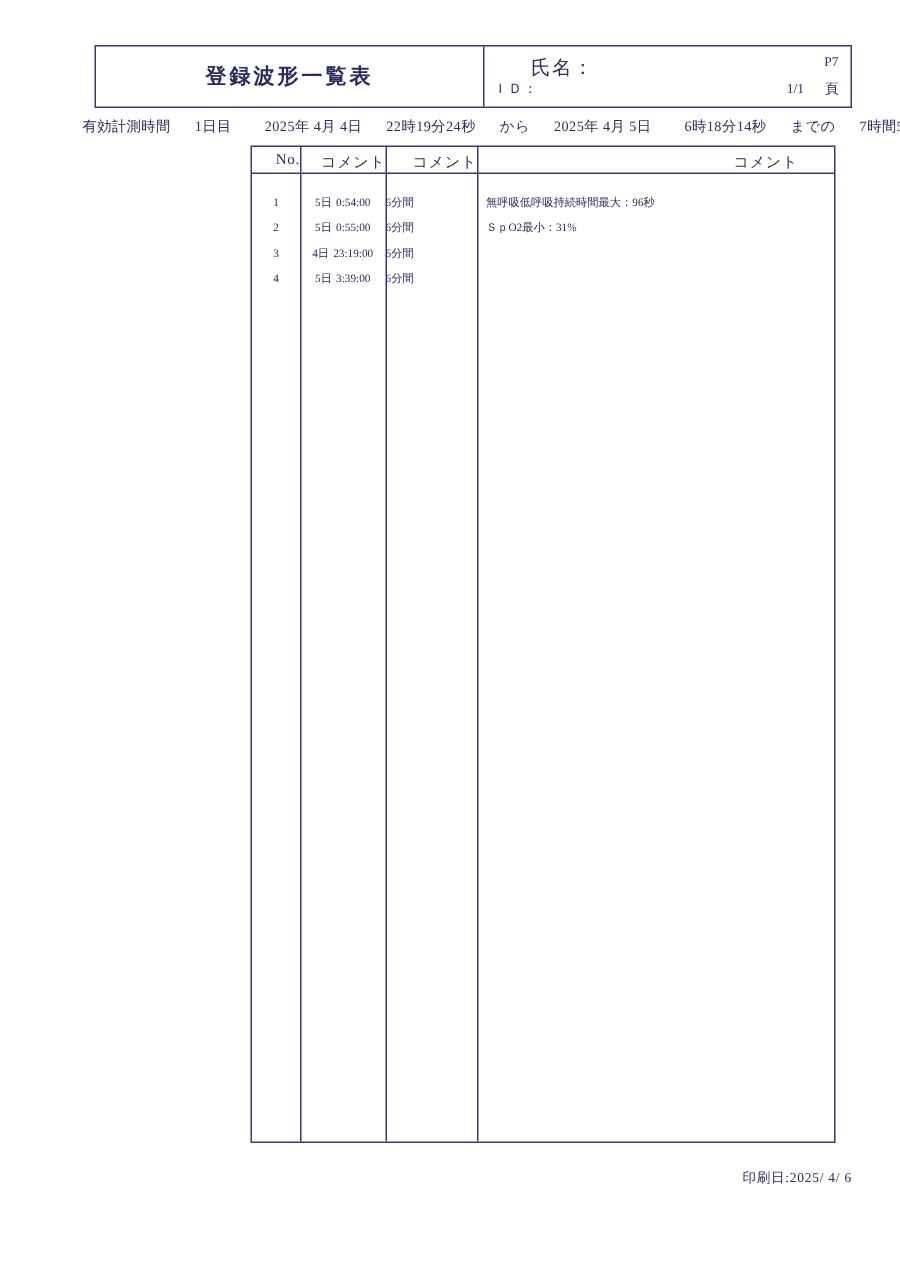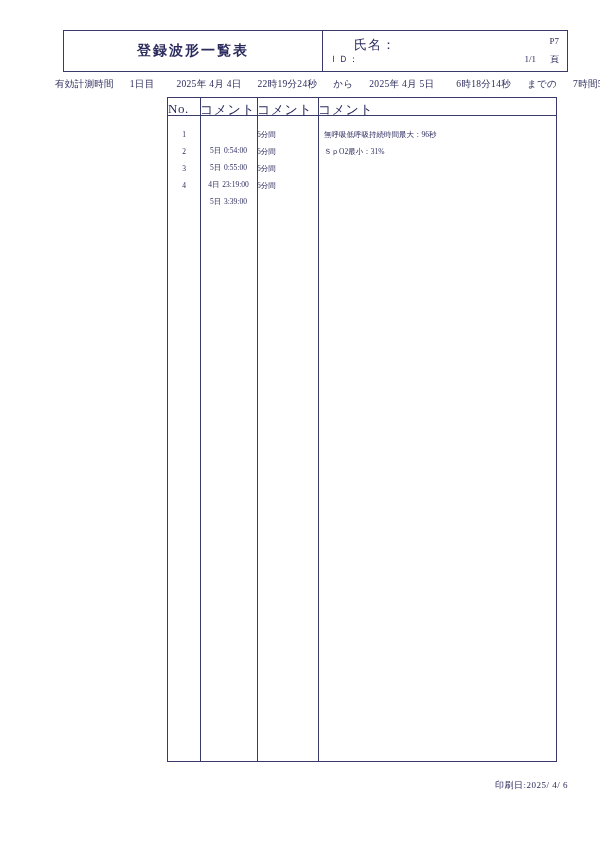--- a/index.html
+++ b/index.html
@@ -122,22 +122,22 @@
     height: 100%;
     background: #3a3a6a;
   }
   .col-sep.c1 { left: 32px; }
   .col-sep.c2 { left: 89px; }
   .col-sep.c3 { left: 150px; }
 
   .th {
     position: absolute;
     top: 3px;
-    font-size: 13px;
-    text-align: left;
+    font-size: 10px;
+    text-align: right;
     color: #2b2b5e;
     letter-spacing: 0.5px;
   }
   .th.no   { left: 0;    width: 32px; }
   .th.st   { left: 32px; width: 57px; }
   .th.dur  { left: 89px; width: 61px; }
   .th.cmt  { left: 150px; width: 214px; }
 
   .row {
     position: absolute;
@@ -152,21 +152,21 @@
     top: 0;
     white-space: nowrap;
   }
   .cell.no   { left: 0;    width: 32px; text-align: center; }
   .cell.st   { left: 32px; width: 57px; text-align: center; }
   .cell.dur  { left: 89px; width: 61px; text-align: left; }
   .cell.cmt  { left: 156px; text-align: center; }
 
   .st-inner { display: inline-block; }
   .st-day { display: inline-block; width: 14px; text-align: left; }
-  .st-time { display: inline-block; margin-top: 16px; }
+  .st-time { display: inline-block; }
 
   
   .footer {
     position: absolute;
     right: 32px;
     bottom: 56px;
     font-size: 9px;
     letter-spacing: 0.5px;
   }
 </style>

